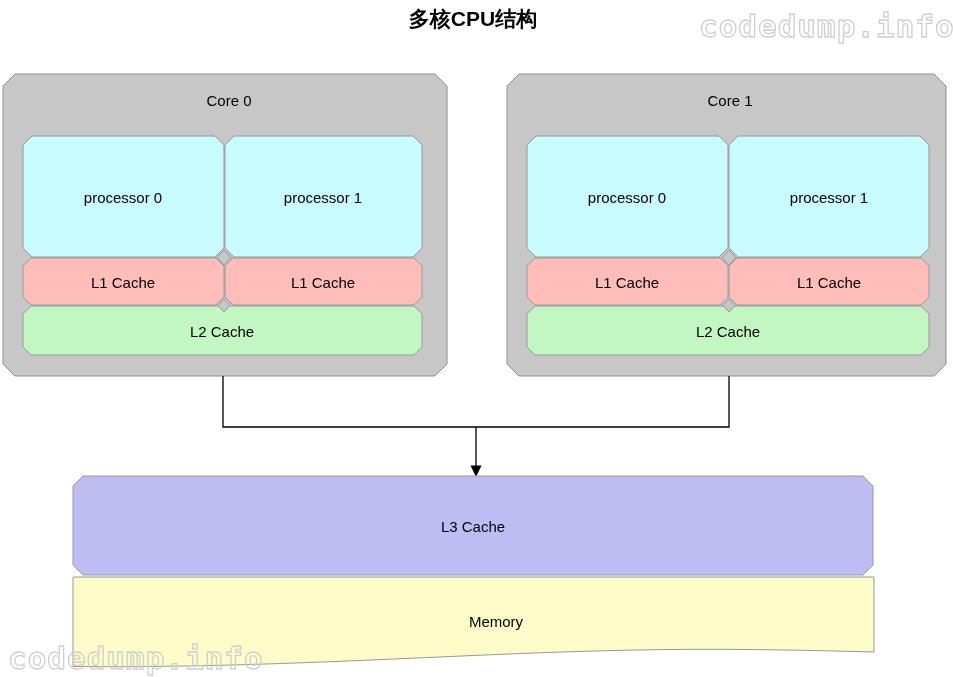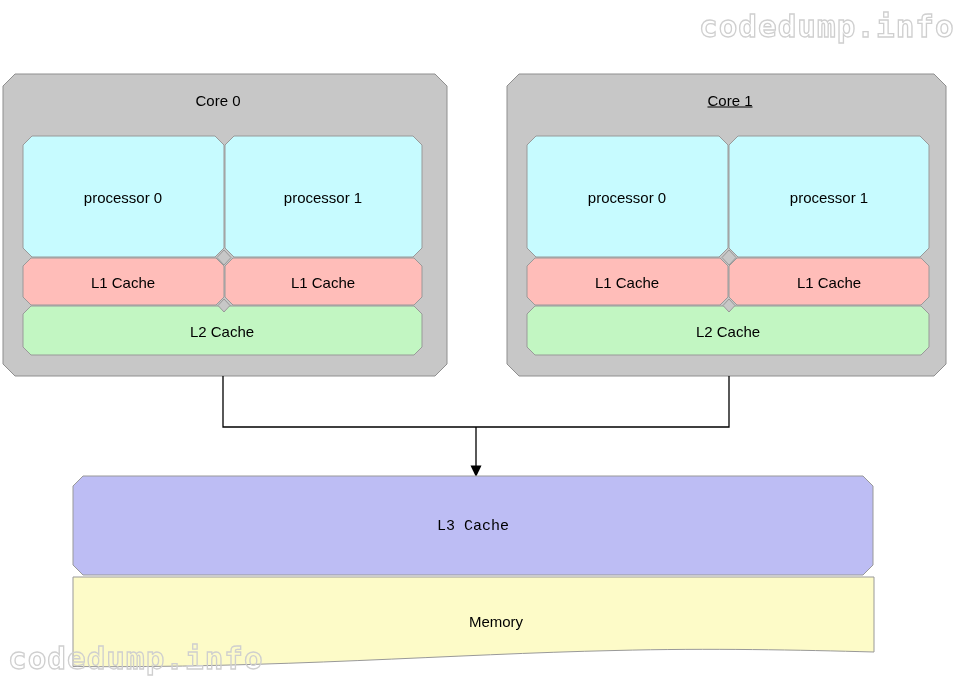--- a/index.html
+++ b/index.html
@@ -78,34 +78,35 @@
     <path d="M 729 299 L 735 305.5 L 729 312 L 723 305.5 Z" stroke-width="1" fill="#c7c7c7" stroke="#999999"></path>
 
     <path d="M 223 376 V 427 H 729 V 376 M 476 427 V 467" fill="none" stroke-width="1.3" stroke="#000000"></path>
     <path d="M 470.5 465.5 L 481.5 465.5 L 476 477 Z" fill="#000000"></path>
 
     <path d="M 83 476 H 863 L 873 486 V 565 L 863 575 H 83 L 73 565 V 486 Z" stroke-width="1" fill="#bdbdf4" stroke="#999999"></path>
 
     <path d="M 73 577 H 874 V 652 C 800 650 710 648 615 650.5 C 455 654 270 668.5 73 666.5 Z" stroke-width="1" fill="#fdfbc8" stroke="#999999"></path>
   </svg>
 
+  <div class="title">多核CPU结构</div>
 
   <div class="watermark wm-top-right">codedump.info</div>
   <div class="watermark wm-bottom-left">codedump.info</div>
 
-  <div class="lbl" style="left:218px;top:100px;">Core 0</div>
+  <div class="lbl" style="left:229px;top:100px;">Core 0</div>
   <div class="lbl" style="left:123px;top:197px;">processor 0</div>
   <div class="lbl" style="left:323px;top:197px;">processor 1</div>
   <div class="lbl" style="left:123px;top:282px;">L1 Cache</div>
   <div class="lbl" style="left:323px;top:282px;">L1 Cache</div>
   <div class="lbl" style="left:222px;top:331px;">L2 Cache</div>
 
-  <div class="lbl" style="left:730px;top:100px;text-decoration:underline;">Core 1</div>
+  <div class="lbl" style="left:730px;top:100px;">Core 1</div>
   <div class="lbl" style="left:627px;top:197px;">processor 0</div>
   <div class="lbl" style="left:829px;top:197px;">processor 1</div>
   <div class="lbl" style="left:627px;top:282px;">L1 Cache</div>
   <div class="lbl" style="left:829px;top:282px;">L1 Cache</div>
   <div class="lbl" style="left:728px;top:331px;">L2 Cache</div>
 
-  <div class="lbl" style="left:473px;top:526px;font-family:Liberation Mono, monospace;">L3 Cache</div>
+  <div class="lbl" style="left:473px;top:526px;">L3 Cache</div>
   <div class="lbl" style="left:496px;top:621px;">Memory</div>
 
 </div>
 
 </body></html>

